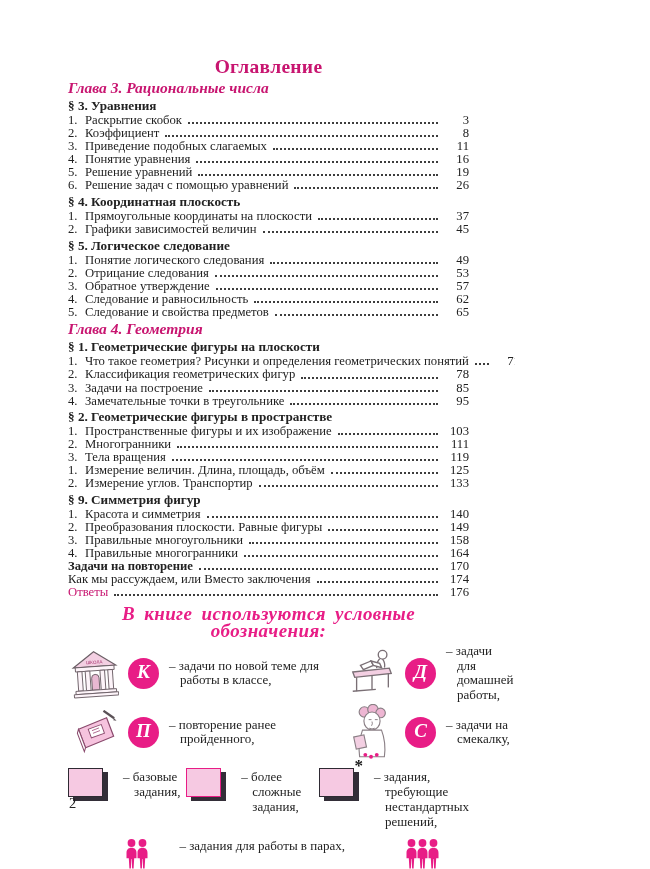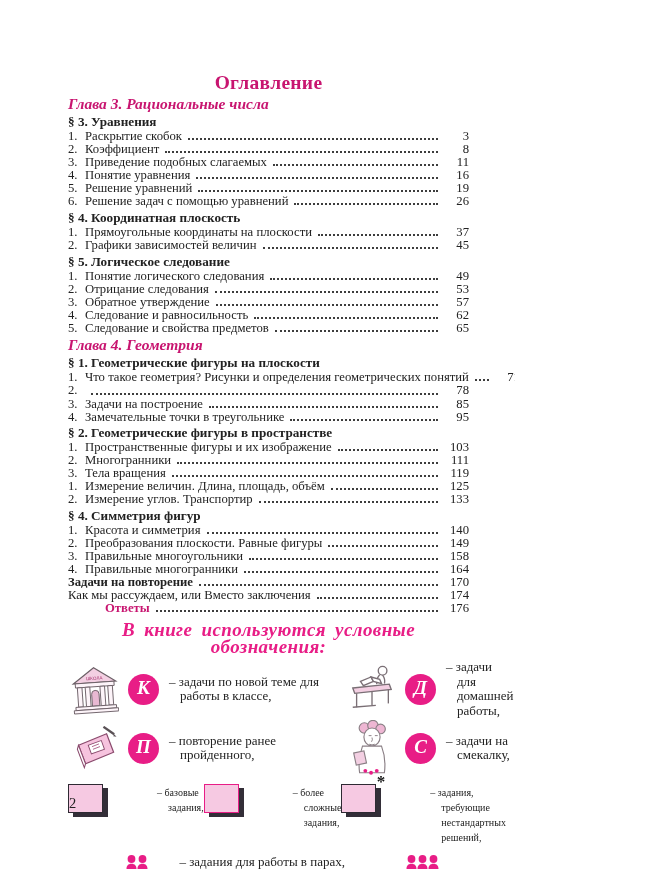--- a/index.html
+++ b/index.html
@@ -7,21 +7,21 @@
     --accent-bright:#e81d86;
     --pink-fill:#f6c9e2;
     --shadow:#332e38;
     --ink:#222222;
   }
   html,body{margin:0;padding:0;background:#ffffff;}
   .page{
     position:relative;
     width:515px;height:869px;
     box-sizing:border-box;
-    padding:72px 46px 0 68px;
+    padding:56px 46px 0 68px;
     background:#ffffff;
     font-family:"Liberation Serif",serif;
     color:var(--ink);
     overflow:hidden;
   }
   
   .title{
     margin:0 0 3px 0;
     text-align:center;
     font-size:19.5px;line-height:21px;
@@ -39,21 +39,21 @@
     font-size:13.2px;line-height:13.6px;
     font-weight:bold;color:var(--ink);
     margin:2.6px 0 1.4px 0;
   }
   .toc-row{display:flex;align-items:flex-end;font-size:12.7px;line-height:13.05px;}
   .toc-num{flex:none;width:17px;}
   .toc-text{flex:none;white-space:nowrap;}
   .toc-dots{flex:1 1 auto;min-width:14px;border-bottom:2px dotted #3d3d3d;margin:0 4px 3px 6px;height:0;}
   .toc-page{flex:none;width:27px;text-align:right;}
   .toc-row.bold .toc-text{font-weight:bold;}
-  .toc-row.accent .toc-text{font-weight:bold;color:var(--accent);margin-left:37px;}
+  .toc-row.accent .toc-text{font-weight:normal;color:var(--accent);}
   
   .legend-heading{
     text-align:center;
     color:var(--accent-bright);
     font-weight:bold;font-style:italic;
     font-size:19px;line-height:17px;
     word-spacing:4px;letter-spacing:.4px;
     margin:6px 0 5px 0;
   }
   .lgrid{display:grid;grid-template-columns:277px 1fr;row-gap:2px;}
@@ -76,21 +76,21 @@
   .sq-item.c3{flex:1;}
   .sq{
     flex:none;width:35px;height:29px;box-sizing:border-box;
     background:var(--pink-fill);
     border:1.7px solid #2e2a33;
     box-shadow:5px 4px 0 0 var(--shadow);
     margin-right:20px;position:relative;
   }
   .sq.accent-border{border-color:var(--accent-bright);}
   .ast{position:absolute;top:-13px;right:-10px;font-size:17px;font-weight:bold;color:#161616;}
-  .sq-text{font-size:10px;line-height:15px;text-indent:-11px;padding-left:11px;padding-top:1px;margin-left:34px;}
+  .sq-text{font-size:13px;line-height:15px;text-indent:-11px;padding-left:11px;padding-top:1px;}
   .sq-item.c1 .sq-text{max-width:85px;}
   .sq-item.c2 .sq-text{max-width:125px;}
   .sq-item.c3 .sq-text{max-width:190px;}
   .pplrow{display:grid;grid-template-columns:277px 1fr;margin-top:9px;}
   .ppl-item{display:flex;align-items:flex-start;}
   .ppl-item.pairs{padding-left:57px;justify-content:space-between;}
   .ppl-item.groups{padding-left:60px;}
   .ppl-icon{flex:none;margin-right:14px;margin-top:1px;}
   .ppl-text{font-size:13px;line-height:15px;text-indent:-11px;padding-left:11px;max-width:165px;}
   .footer-num{position:absolute;left:69px;top:795px;font-size:14.5px;}
@@ -188,20 +188,21 @@
       <div class="chapter-heading">Глава 4. Геометрия</div>
       <div class="section-heading">§ 1. Геометрические фигуры на плоскости</div>
       <div class="toc-row">
         <span class="toc-num">1.</span>
         <span class="toc-text">Что такое геометрия? Рисунки и определения геометрических понятий</span>
         <span class="toc-dots"></span>
         <span class="toc-page">71</span>
       </div>
       <div class="toc-row">
         <span class="toc-num">2.</span>
+        <span class="toc-text">Классификация геометрических фигур</span>
         <span class="toc-dots"></span>
         <span class="toc-page">78</span>
       </div>
       <div class="toc-row">
         <span class="toc-num">3.</span>
         <span class="toc-text">Задачи на построение</span>
         <span class="toc-dots"></span>
         <span class="toc-page">85</span>
       </div>
       <div class="toc-row">
@@ -234,21 +235,21 @@
         <span class="toc-text">Измерение величин. Длина, площадь, объём</span>
         <span class="toc-dots"></span>
         <span class="toc-page">125</span>
       </div>
       <div class="toc-row">
         <span class="toc-num">2.</span>
         <span class="toc-text">Измерение углов. Транспортир</span>
         <span class="toc-dots"></span>
         <span class="toc-page">133</span>
       </div>
-      <div class="section-heading">§ 4. Симметрия фигур</div>
+      <div class="section-heading">§ 9. Симметрия фигур</div>
       <div class="toc-row">
         <span class="toc-num">1.</span>
         <span class="toc-text">Красота и симметрия</span>
         <span class="toc-dots"></span>
         <span class="toc-page">140</span>
       </div>
       <div class="toc-row">
         <span class="toc-num">2.</span>
         <span class="toc-text">Преобразования плоскости. Равные фигуры</span>
         <span class="toc-dots"></span>

